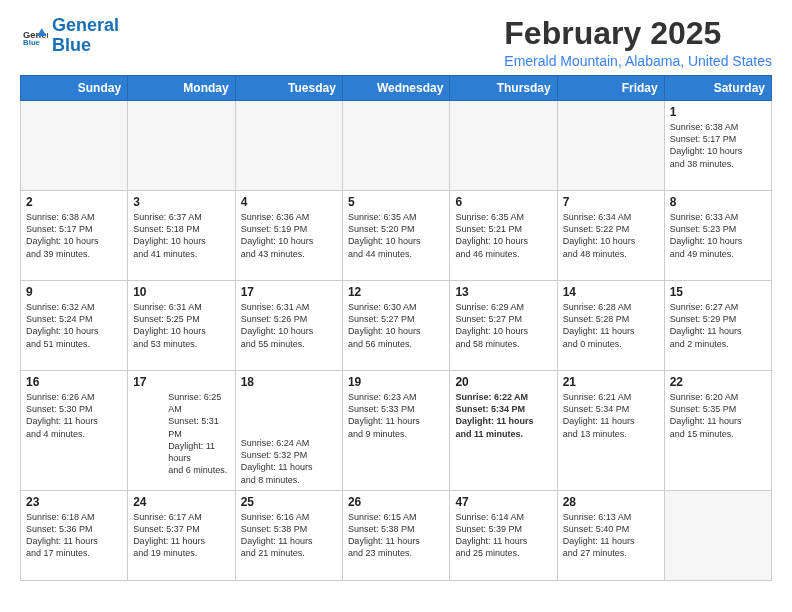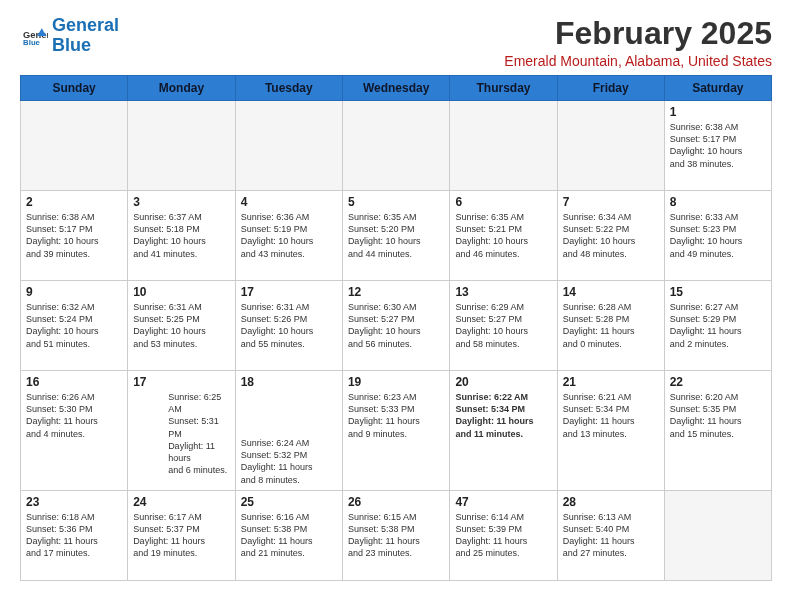--- a/index.html
+++ b/index.html
@@ -32,45 +32,44 @@
       line-height: 1.1;
     }
     .logo-text span {
       color: #1a6fb5;
     }
     .logo-icon {
       width: 28px;
       height: 28px;
     }
     .title-block {
-      text-align: right;
     }
     .main-title {
       font-size: 32px;
       font-weight: bold;
       color: #333;
       line-height: 1.1;
     }
     .subtitle {
       font-size: 14px;
-      color: #b91c1c;
+      color: #3b82f6;
       margin-top: 2px;
     }
     .calendar {
       width: 100%;
       border-collapse: collapse;
       border: 1px solid #ccc;
     }
     .calendar th {
       background: #2d7dd2;
-      color: #0f172a;
+      color: #ffffff;
       font-size: 12px;
       font-weight: bold;
       padding: 5px 6px;
-      text-align: center;
+      text-align: right;
       border: 1px solid #2568b5;
     }
     .calendar td {
       vertical-align: top;
       border: 1px solid #ccc;
       padding: 4px 5px;
       width: 108px;
       height: 90px;
       background: #fff;
       font-size: 9.5px;

